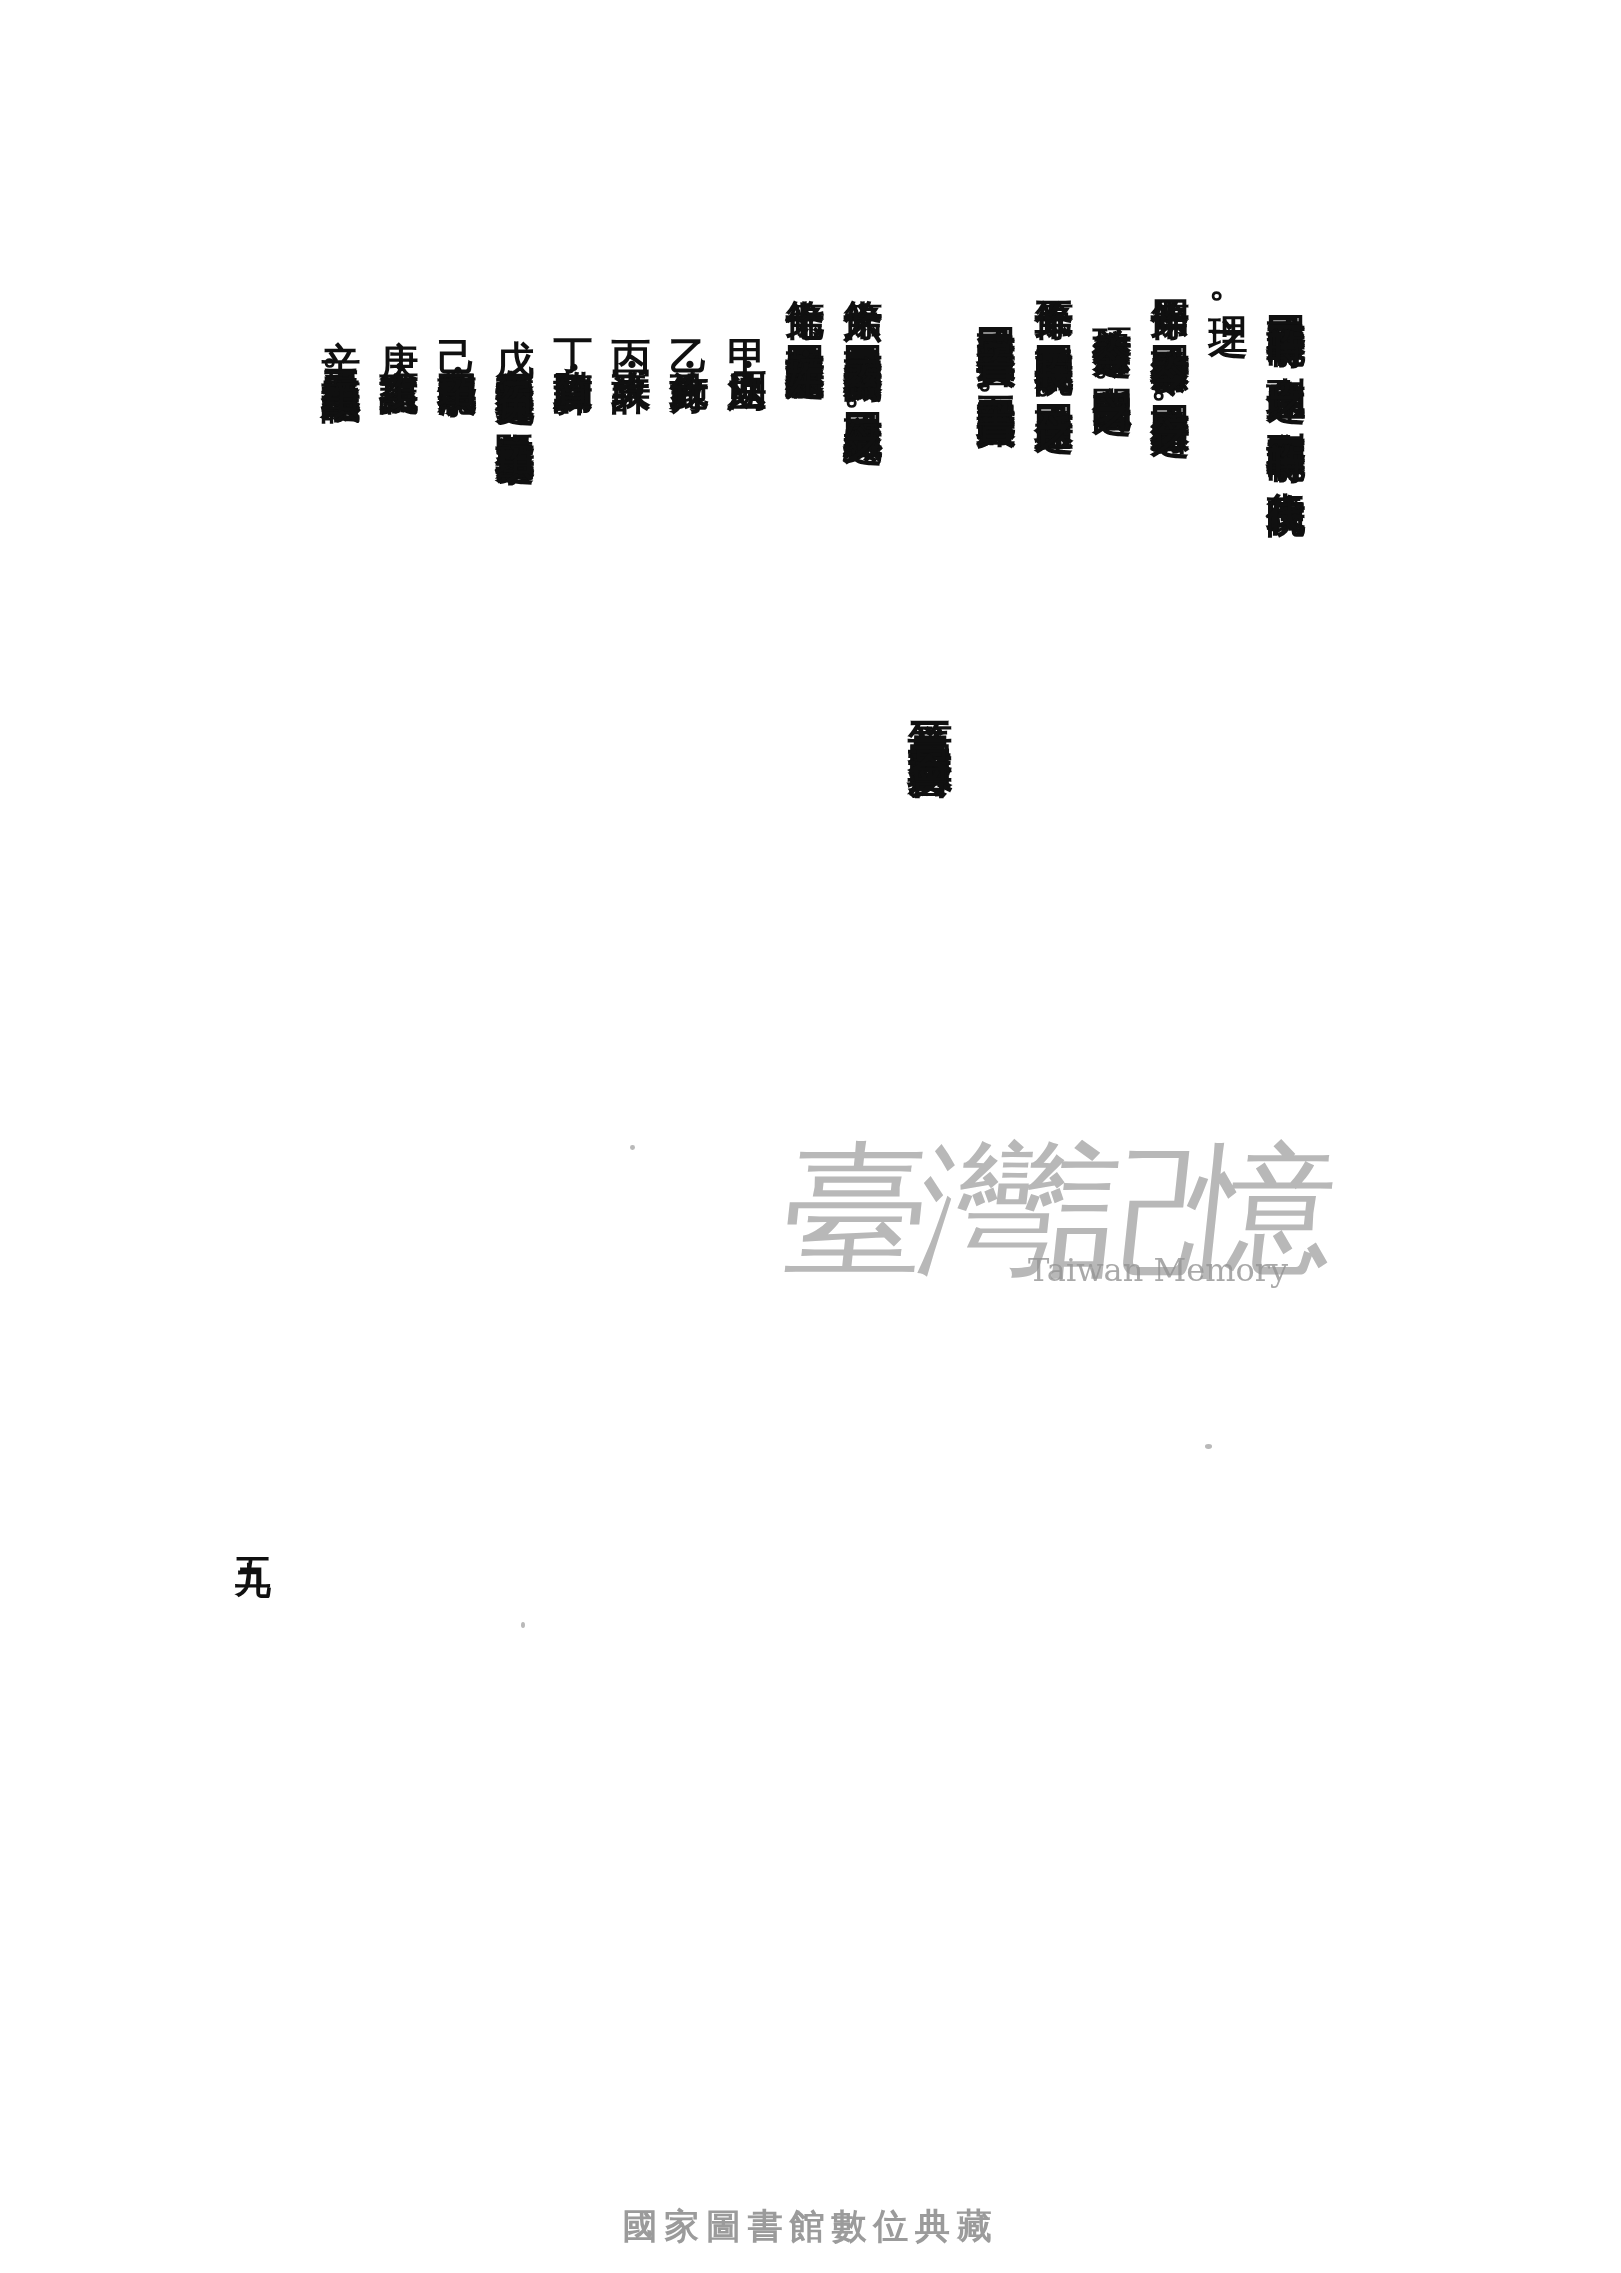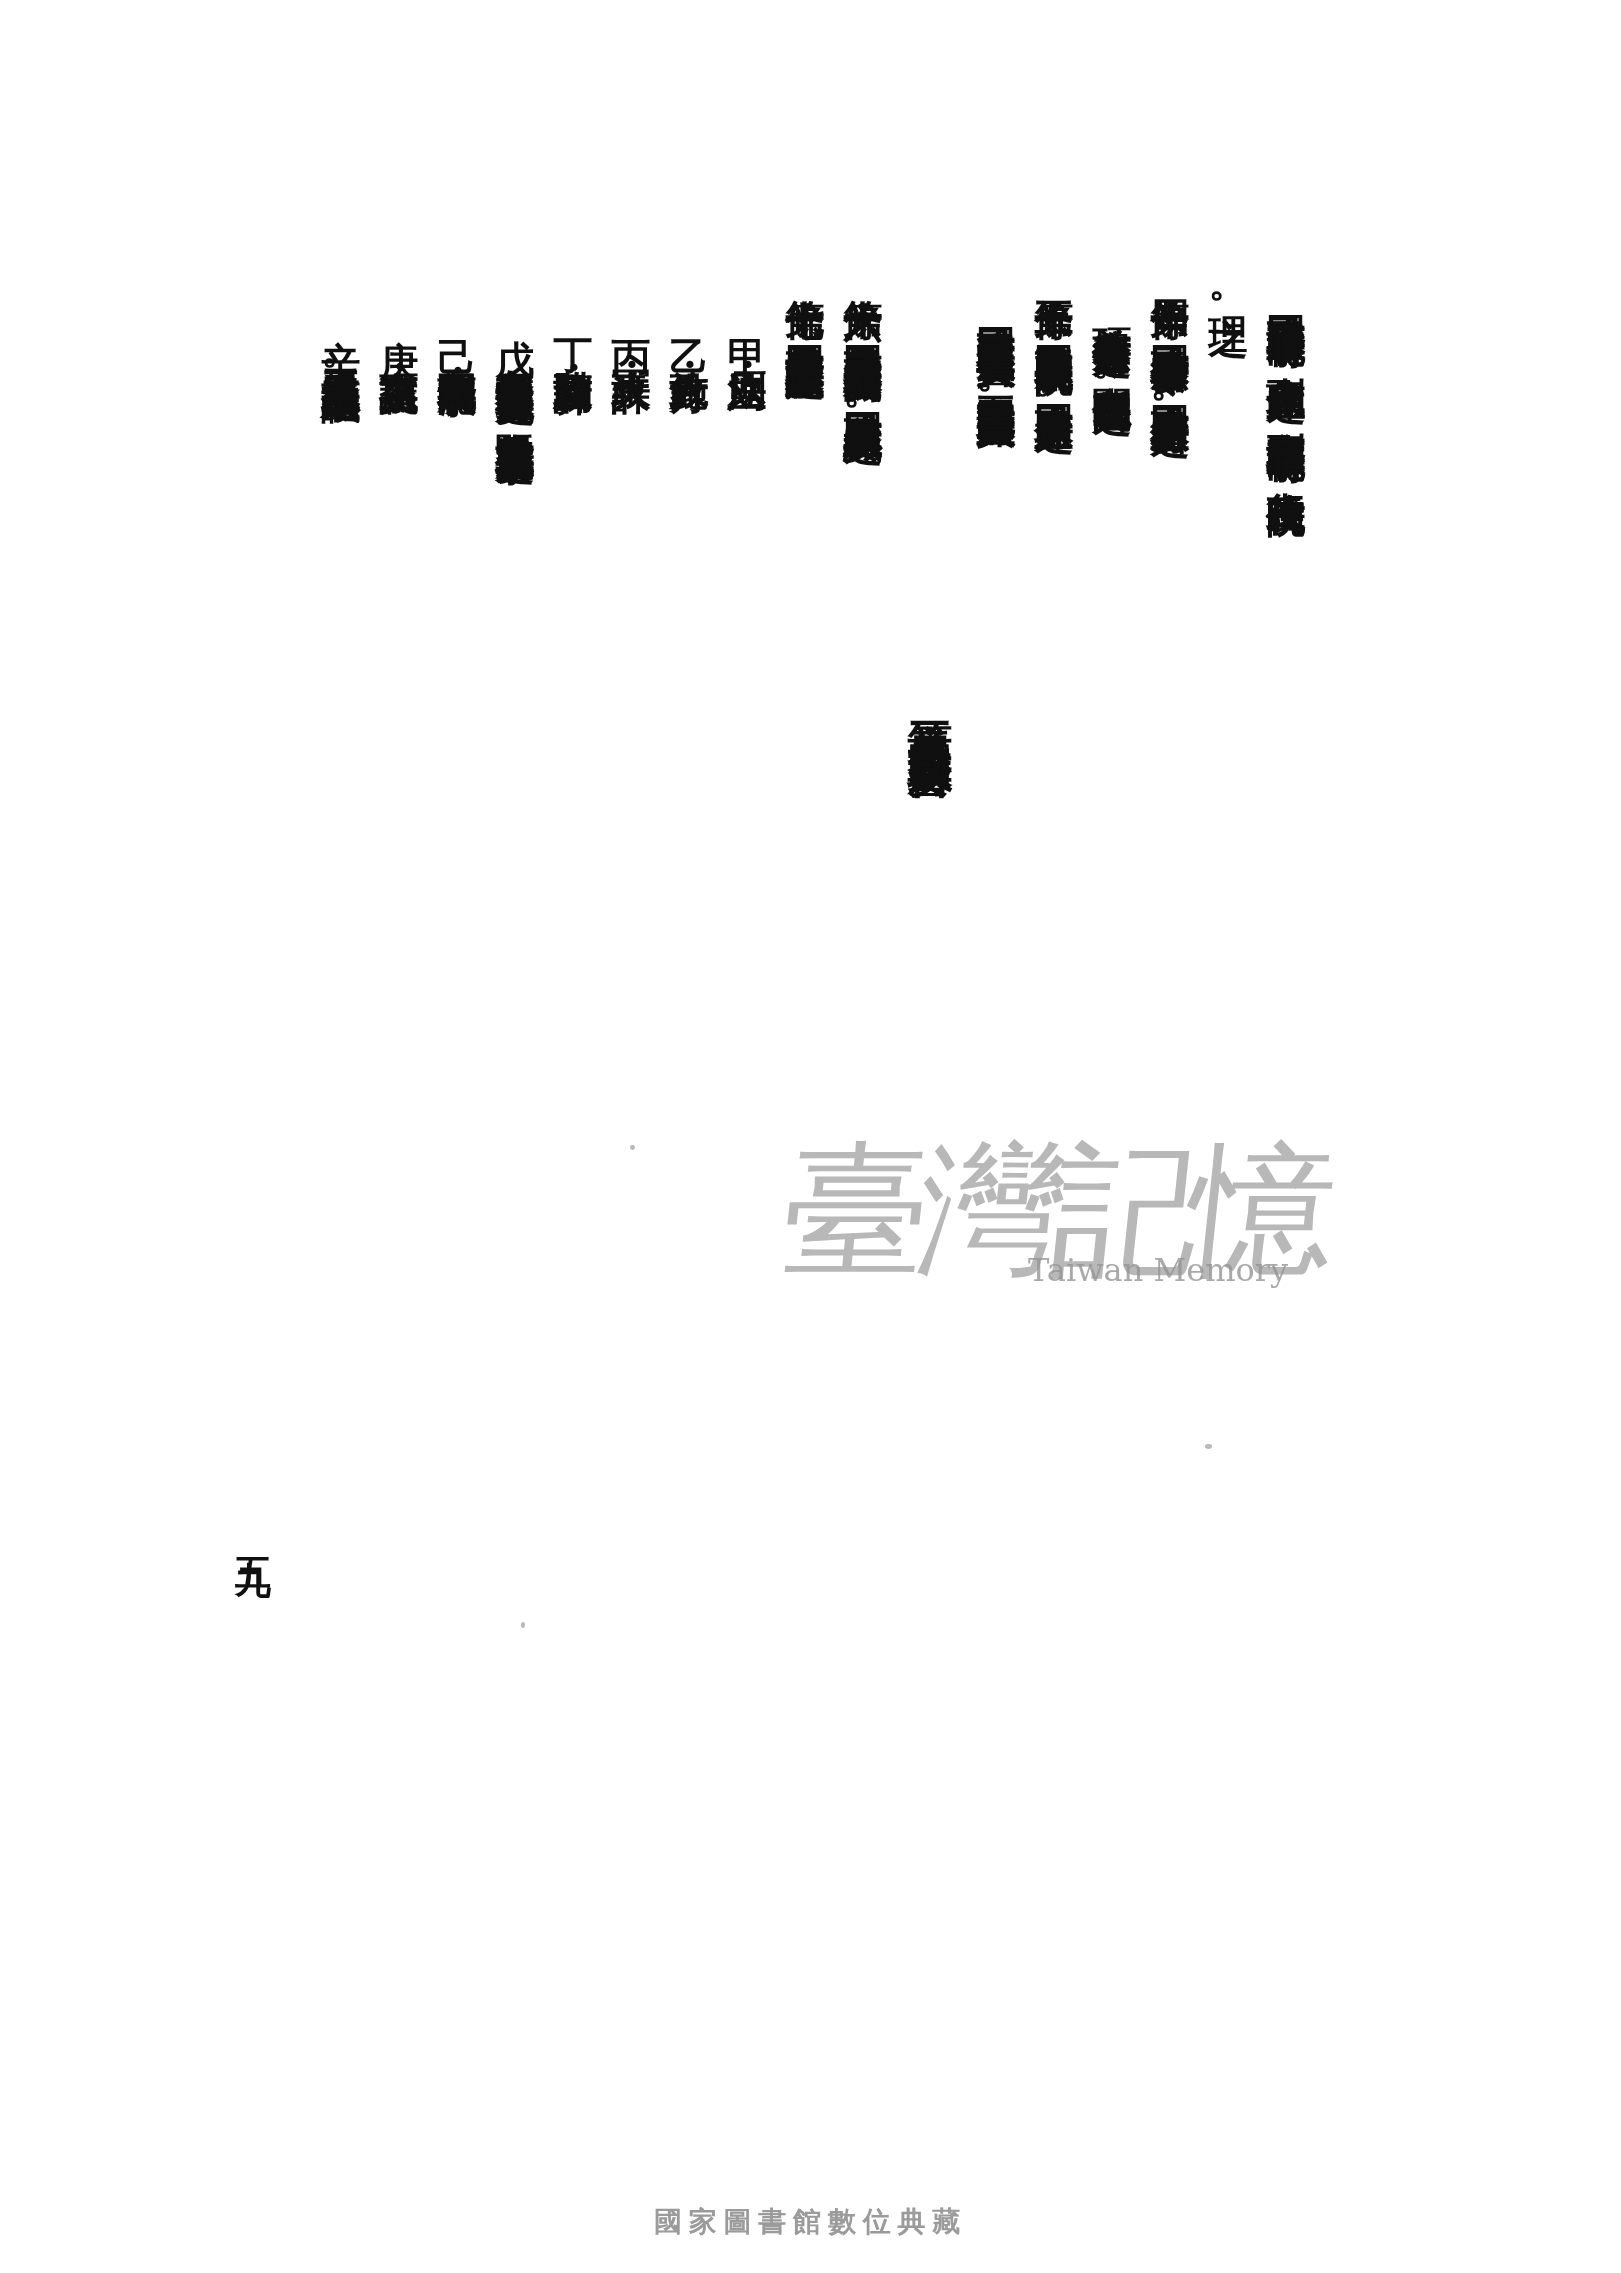--- a/index.html
+++ b/index.html
@@ -46,21 +46,21 @@
   .wm-latin {
     position:absolute; left:1028px; top:1251px;
     font-size:32px; color:#949494; opacity:0.8;
     white-space:nowrap;
     z-index:1; pointer-events:none;text-align:right;
   }
   
   .footer-caption {
     position:absolute; top:2203px; left:50%;
     transform:translateX(-50%);
-    font-size:28px; font-weight:600; letter-spacing:6.8px;
+    font-size:35px; font-weight:600; letter-spacing:6.8px;
     color:#9b9b9b; white-space:nowrap;
     font-family:"DejaVu Sans", sans-serif;
     z-index:2;
   }
   
   .speck { position:absolute; background:#b9b9b9; border-radius:50%; z-index:0; }
   .s1 { left:1205px; top:1444px; width:6.8px; height:4.8px; }
   .s2 { left:630px;  top:1145px; width:4.8px; height:4.8px; }
   .s3 { left:521px;  top:1622px; width:3.9px; height:5.8px; }
 </style>

